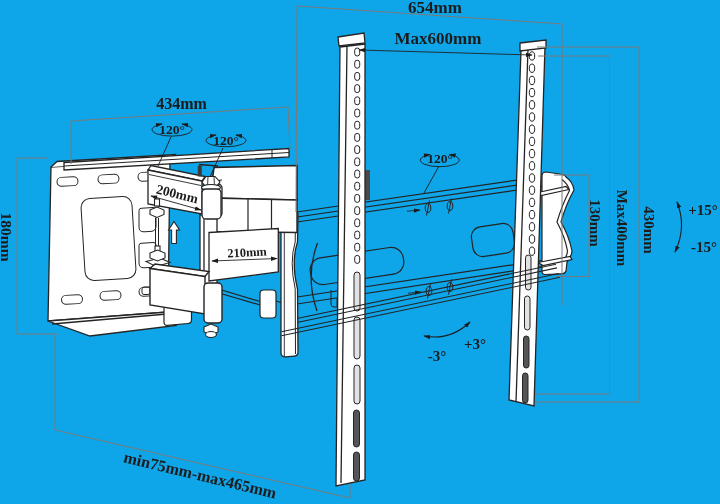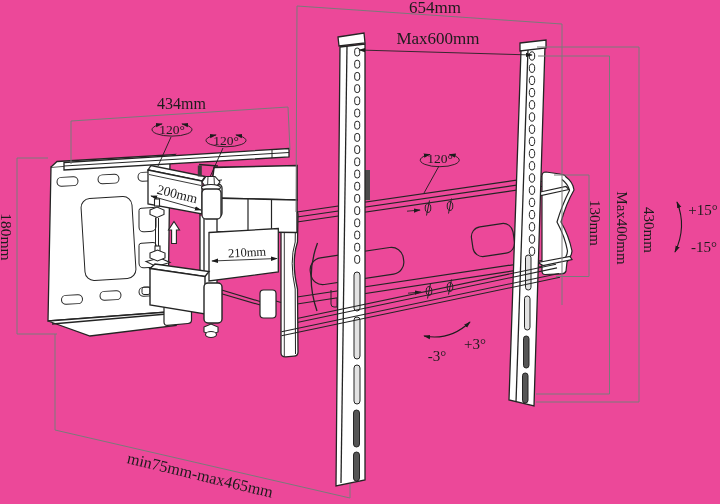--- a/index.html
+++ b/index.html
@@ -1,16 +1,16 @@
 <!DOCTYPE html>
 <html><head>
 <meta charset="utf-8">
 <style>
   html,body{margin:0;padding:0;background:#fff;}
-  #page{width:720px;height:504px;position:relative;overflow:hidden;background:#ec4899;}
+  #page{width:720px;height:504px;position:relative;overflow:hidden;background:#0ea5e9;font-weight:bold;}
   svg{position:absolute;top:0;left:0;}
   text{font-family:"Liberation Serif", serif;fill:#1c1c1c;}
 </style>
 </head>
 <body>
 <div id="page">
 <svg width="720" height="504" viewBox="0 0 720 504">
 <defs>
 <marker id="ar" markerWidth="9" markerHeight="6" refX="8.5" refY="3" orient="auto-start-reverse" markerUnits="userSpaceOnUse">
   <path d="M9,3 L0,0.9 L0,5.1 Z" fill="#1c1c1c"></path>

